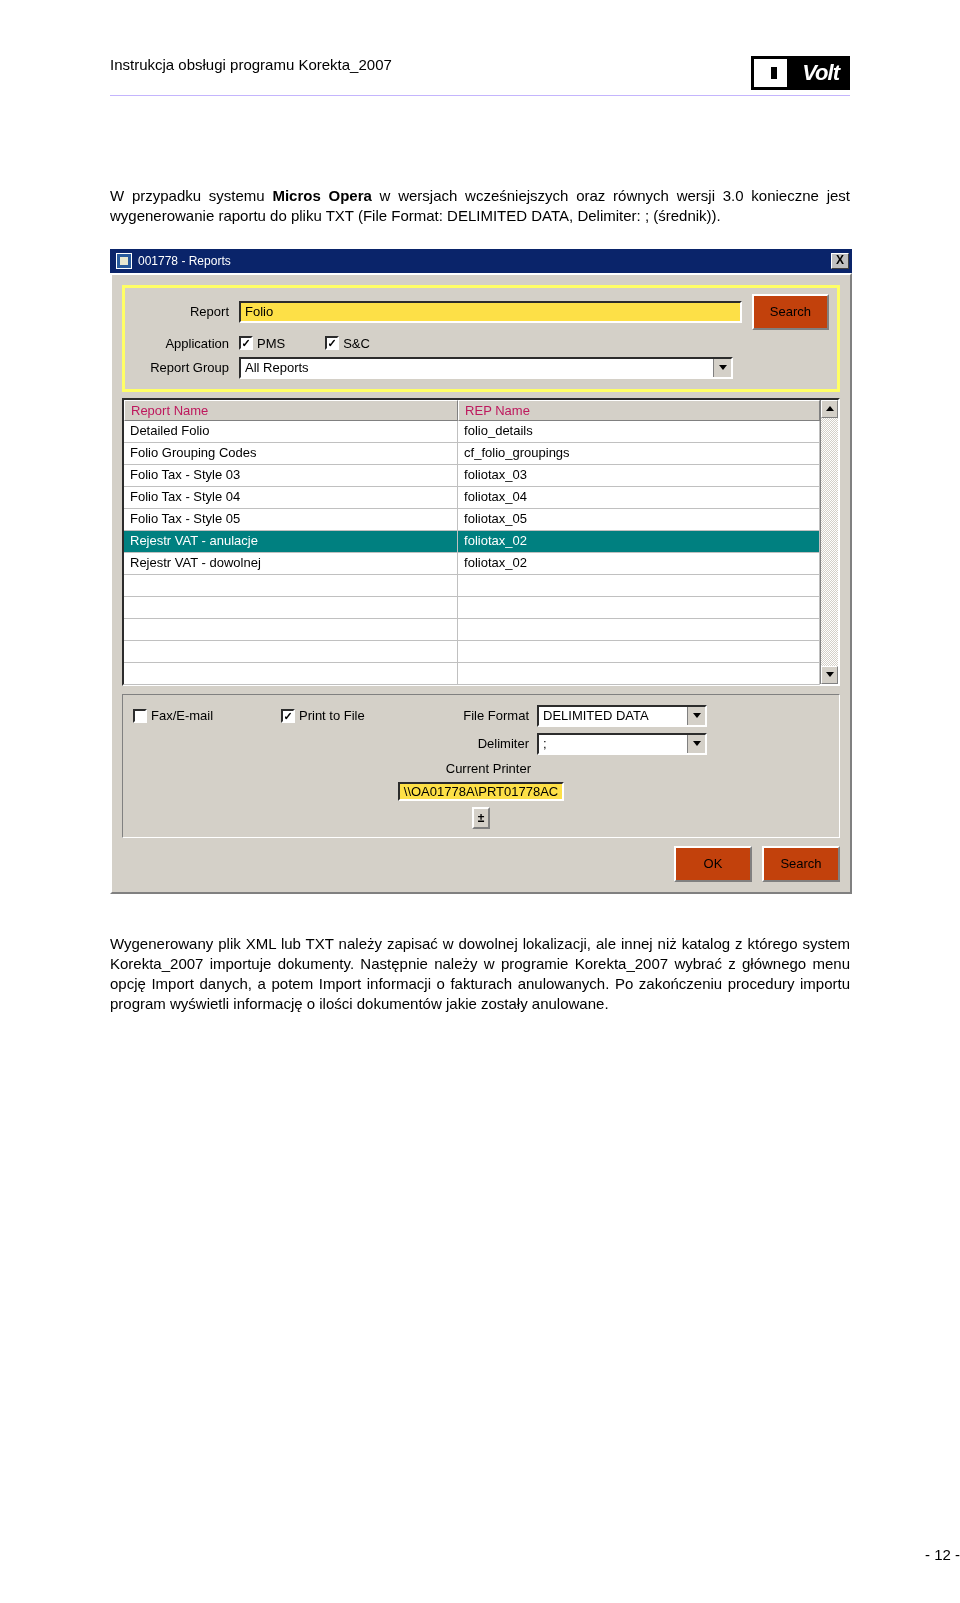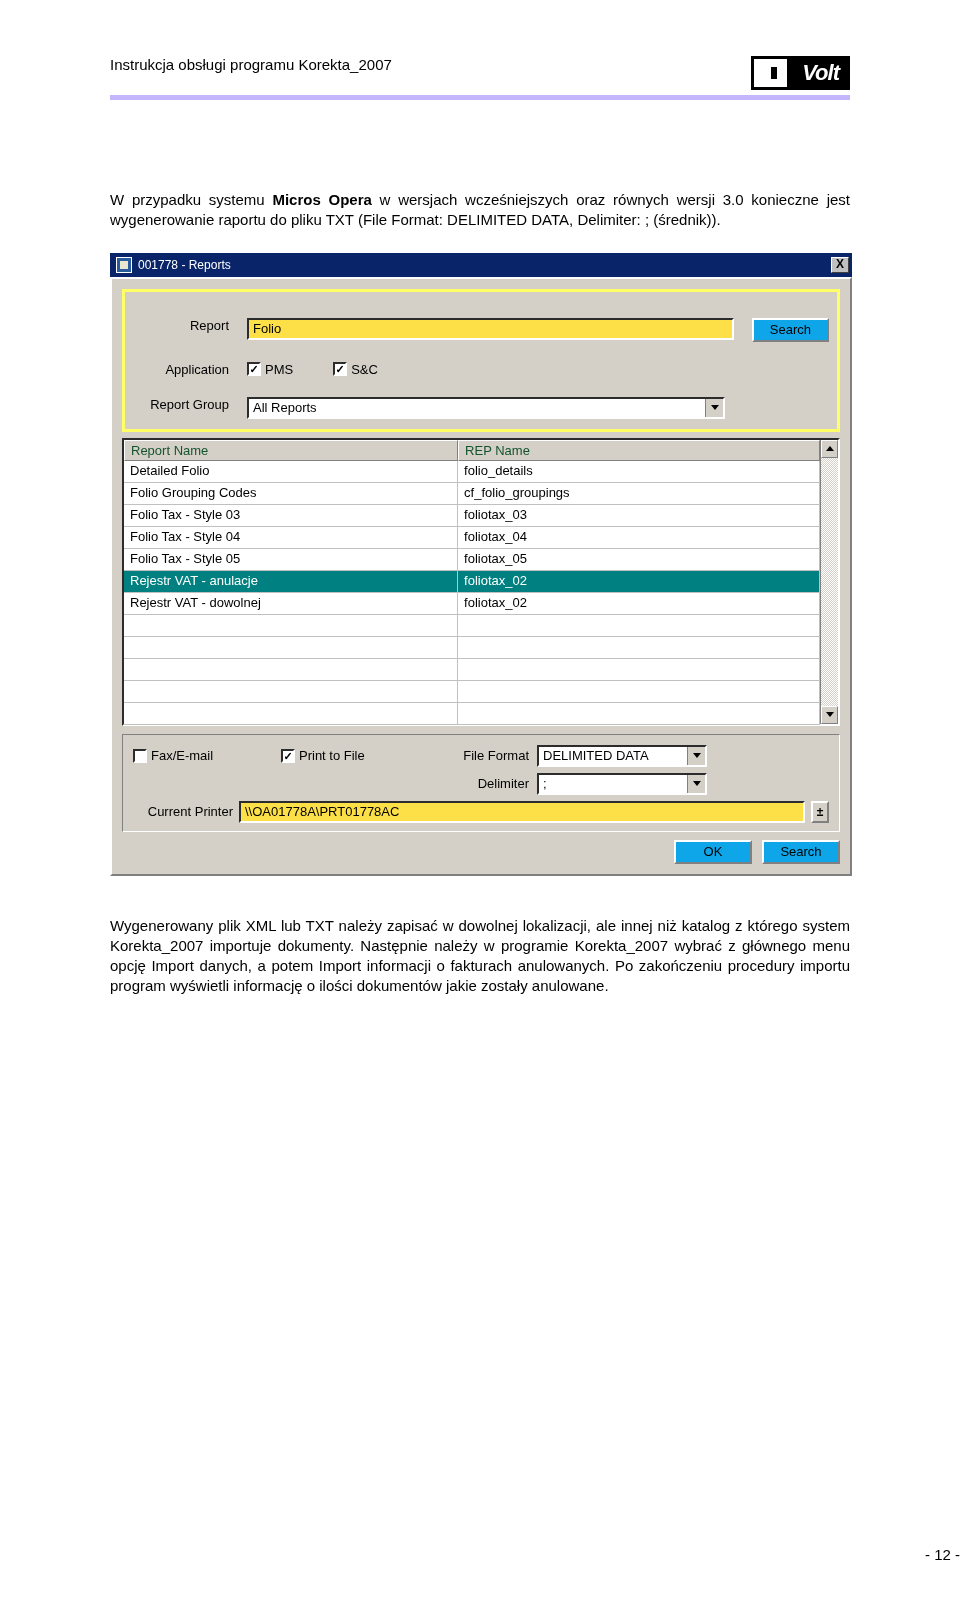--- a/index.html
+++ b/index.html
@@ -11,21 +11,21 @@
     position: relative;
   }
   .page {
     padding: 56px 110px 60px 110px;
   }
   .doc-header {
     display: flex;
     justify-content: space-between;
     align-items: flex-start;
     padding-bottom: 4px;
-    border-bottom: 5px solid #c4b5fd;
+    border-bottom: 1px solid #c4b5fd;
     margin-bottom: 90px;
   }
   .doc-title {
     font-size: 15px;
   }
   .logo-area { text-align: right; }
   .logo-box {
     display: inline-flex;
     align-items: center;
     border: 3px solid #000;
@@ -120,42 +120,42 @@
     font-size: 12px;
     color: #000;
   }
   .filter-box {
     border: 3px solid #ffff66;
     padding: 6px 8px 10px 8px;
     margin-bottom: 6px;
   }
   .frow {
     display: flex;
+    align-items: center;
     margin-bottom: 6px;
-    gap: 18px;
-    margin-top: 20px;
+    gap: 10px;
   }
   .flabel {
     width: 96px;
     text-align: right;
     font-size: 13px;
   }
   .tfield {
     flex: 1;
     height: 22px;
     background: #fde047;
     border: 2px inset #fff;
     border-top-color:#808080; border-left-color:#808080;
     padding: 0 4px;
     font-size: 13px;
     display:flex; align-items:center;
   }
   .winbtn {
-    height: 24px;
-    background: #0ea5e9;
+    height: 36px;
+    background: #c2410c;
     border: 2px solid #fff;
     border-right-color:#808080; border-bottom-color:#808080;
     font-size: 13px;
     padding: 0 16px;
     cursor: pointer;
   }
   .chk {
     display: inline-flex; align-items: center; gap: 4px;
     font-size: 13px;
   }
@@ -198,21 +198,21 @@
   .gridmain { flex:1; display:flex; flex-direction:column; }
   .gridhead {
     display:flex; height:22px;
     background:#d4d0c8;
   }
   .ghcell {
     border:1px solid #fff;
     border-right-color:#808080; border-bottom-color:#808080;
     padding:2px 6px;
     font-size:13px;
-    color:#14532d;
+    color:#be185d;
     font-weight:400;
   }
   .grow {
     display:flex; height:22px;
     border-bottom:1px solid #c0c0c0;
     font-size:13px;
   }
   .grow.sel { background:#008080; color:#fff; }
   .gcell {
     padding:2px 6px;
@@ -237,21 +237,21 @@
   .strack{flex:1; background:repeating-conic-gradient(#fff 0 25%, #d4d0c8 0 50%) 0 0/2px 2px;}
 
   .outbox {
     border: 1px solid #808080;
     border-right-color:#fff; border-bottom-color:#fff;
     padding: 10px 10px 8px 10px;
     margin-bottom: 8px;
   }
   .outrow { display:flex; align-items:center; gap:8px; margin-bottom:6px; }
   .right-lbl { text-align:right; font-size:13px; }
-  .printer-row { display:flex; align-items:center; gap:6px; }
+  .printer-row { display:flex; align-items:center; gap:6px;flex-direction:column; }
   .printer-row .sbtn2 {
     width:18px;height:22px;
     display:flex;align-items:center;justify-content:center;
     background:#d4d0c8;
     border:2px solid #fff;
     border-right-color:#808080;border-bottom-color:#808080;
   }
   .printer-row .sbtn2::after{
     content:"±";
     font-size:12px; font-weight:700;

